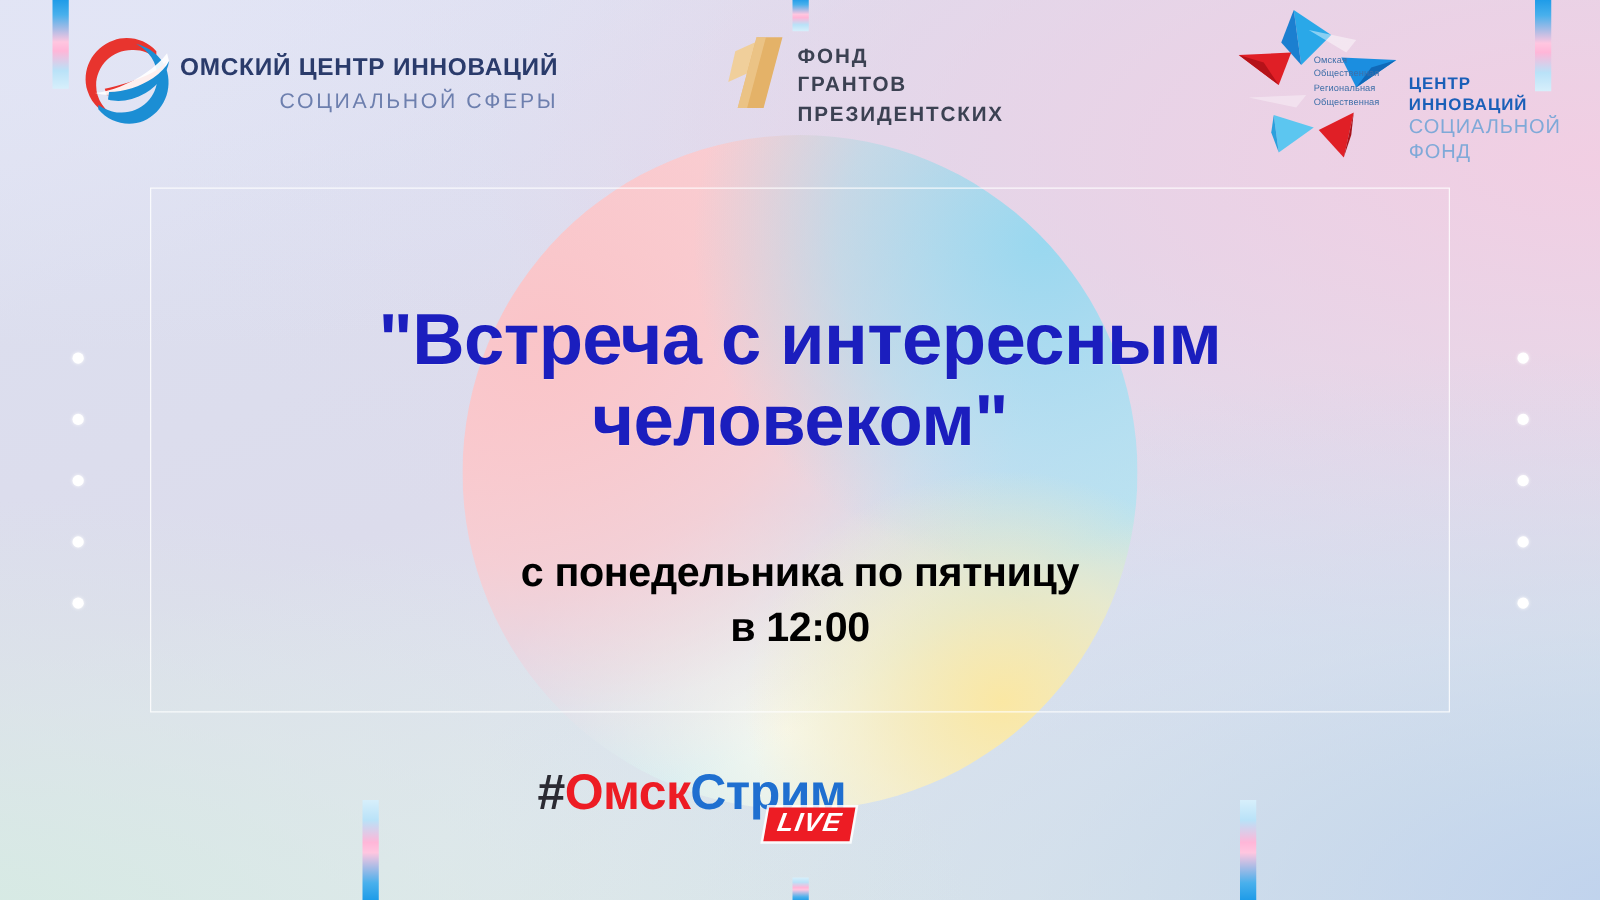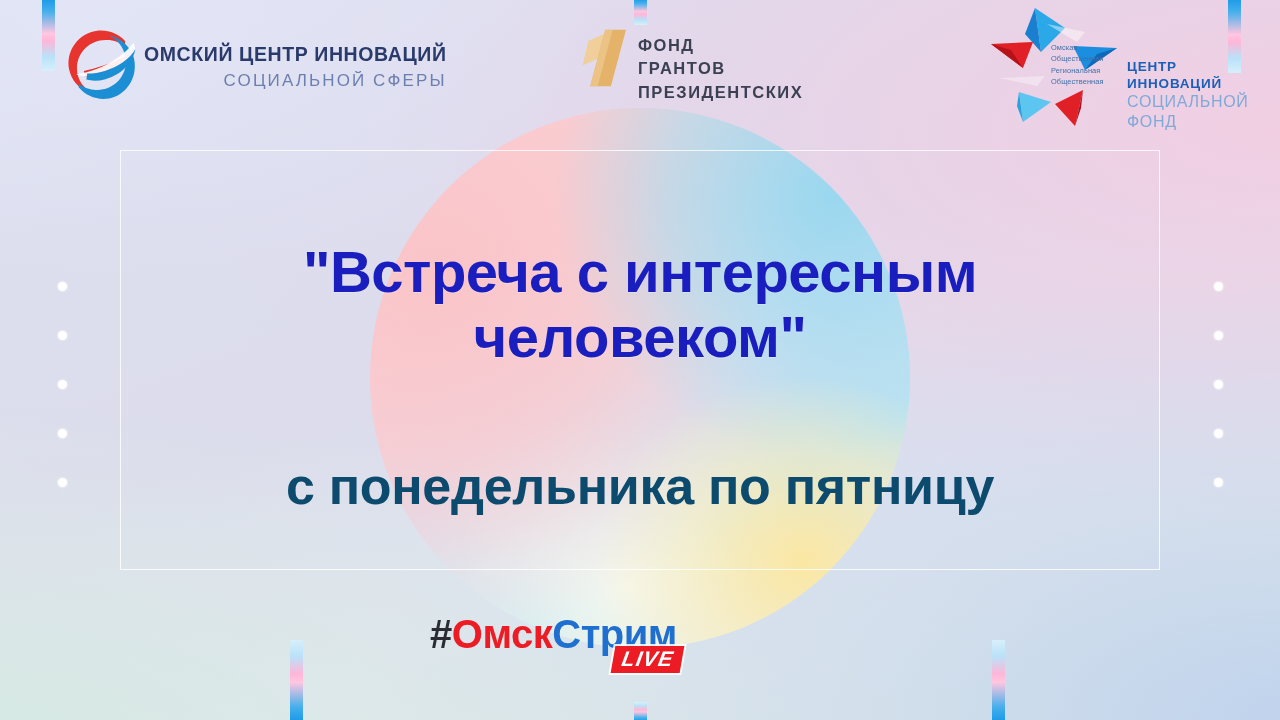--- a/index.html
+++ b/index.html
@@ -118,25 +118,25 @@
     letter-spacing: -0.5px;
     text-shadow: 0 1px 0 rgba(255,255,255,0.25);
   }
   .schedule-wrap {
     position: absolute;
     left: 0; top: 436px;
     width: 1280px;
     text-align: center;
   }
   .schedule {
-    margin: 16px;
-    font-size: 52px;
+    margin: 0;
+    font-size: 33px;
     line-height: 1.32;
     font-weight: bold;
-    color: #0c4a6e;
+    color: #000000;
     letter-spacing: -0.3px;
   }
 
   
   .logo-ocis {
     position: absolute;
     left: 58px; top: 22px;
     display: flex; align-items: center; gap: 0;
   }
   .ocis-mark { width: 86px; height: 86px; flex: 0 0 auto; }
@@ -316,19 +316,20 @@
     </div>
   </div>
 
   <div class="headline-wrap">
     <div class="headline">"Встреча с интересным</div>
     <div class="headline">человеком"</div>
   </div>
 
   <div class="schedule-wrap">
     <div class="schedule">с понедельника по пятницу</div>
+    <div class="schedule">в 12:00</div>
   </div>
 
   <div class="logo-hash">
     <span class="hash-row"><span class="hash-sign">#</span><span class="hash-omsk">Омск</span><span class="hash-strim">Стрим</span><span class="live-badge"><span>LIVE</span></span></span>
   </div>
 
 </div>
 
 </body></html>

